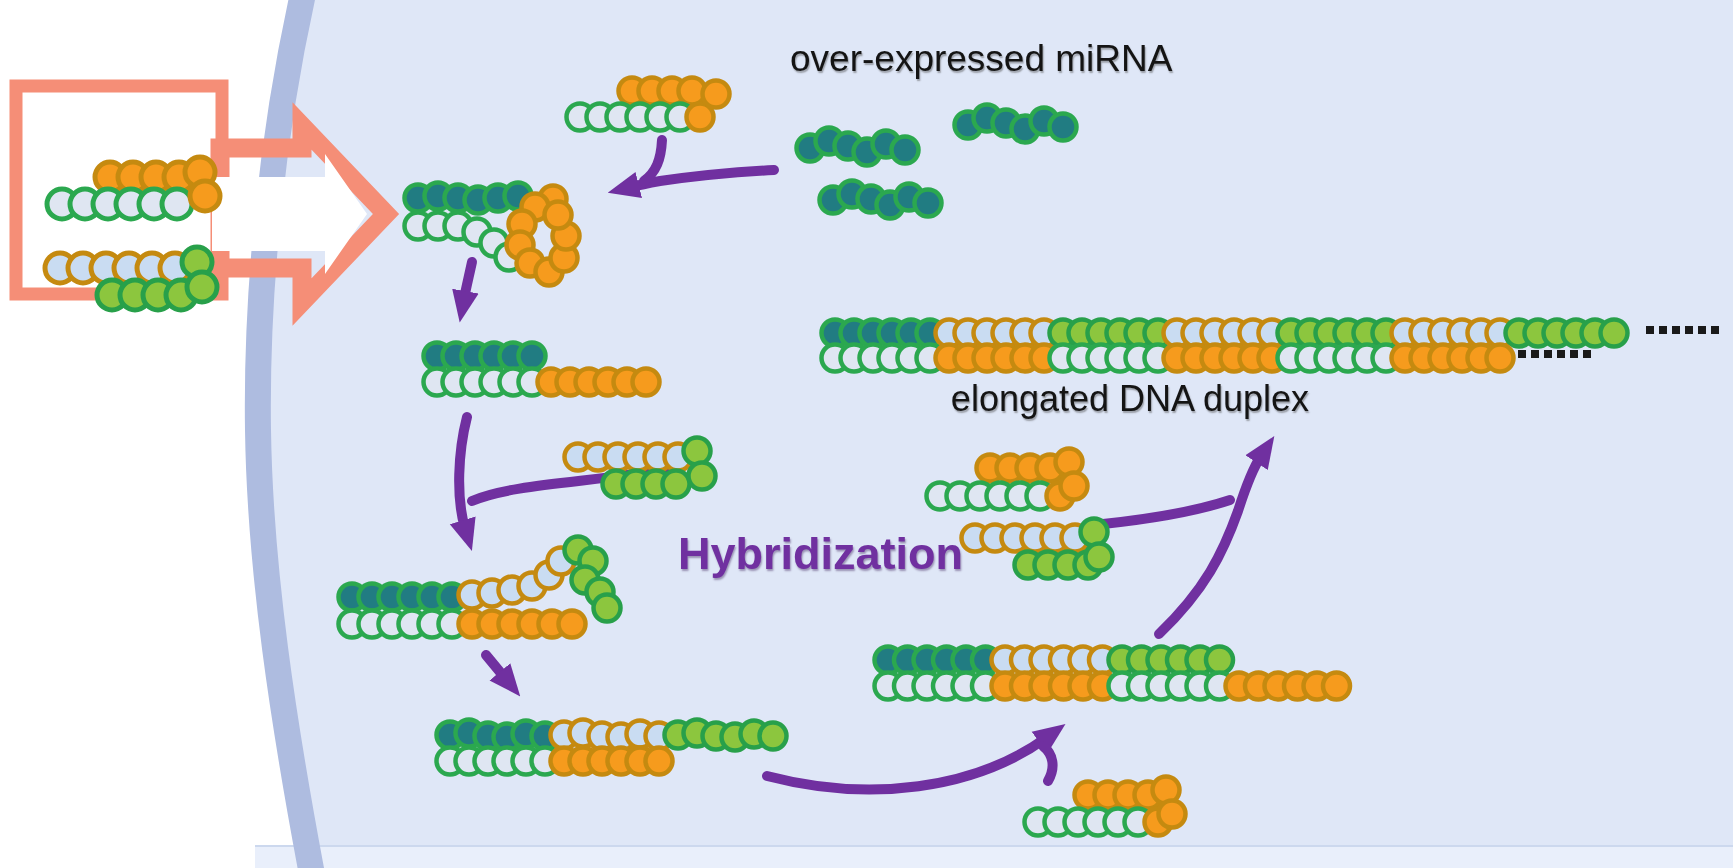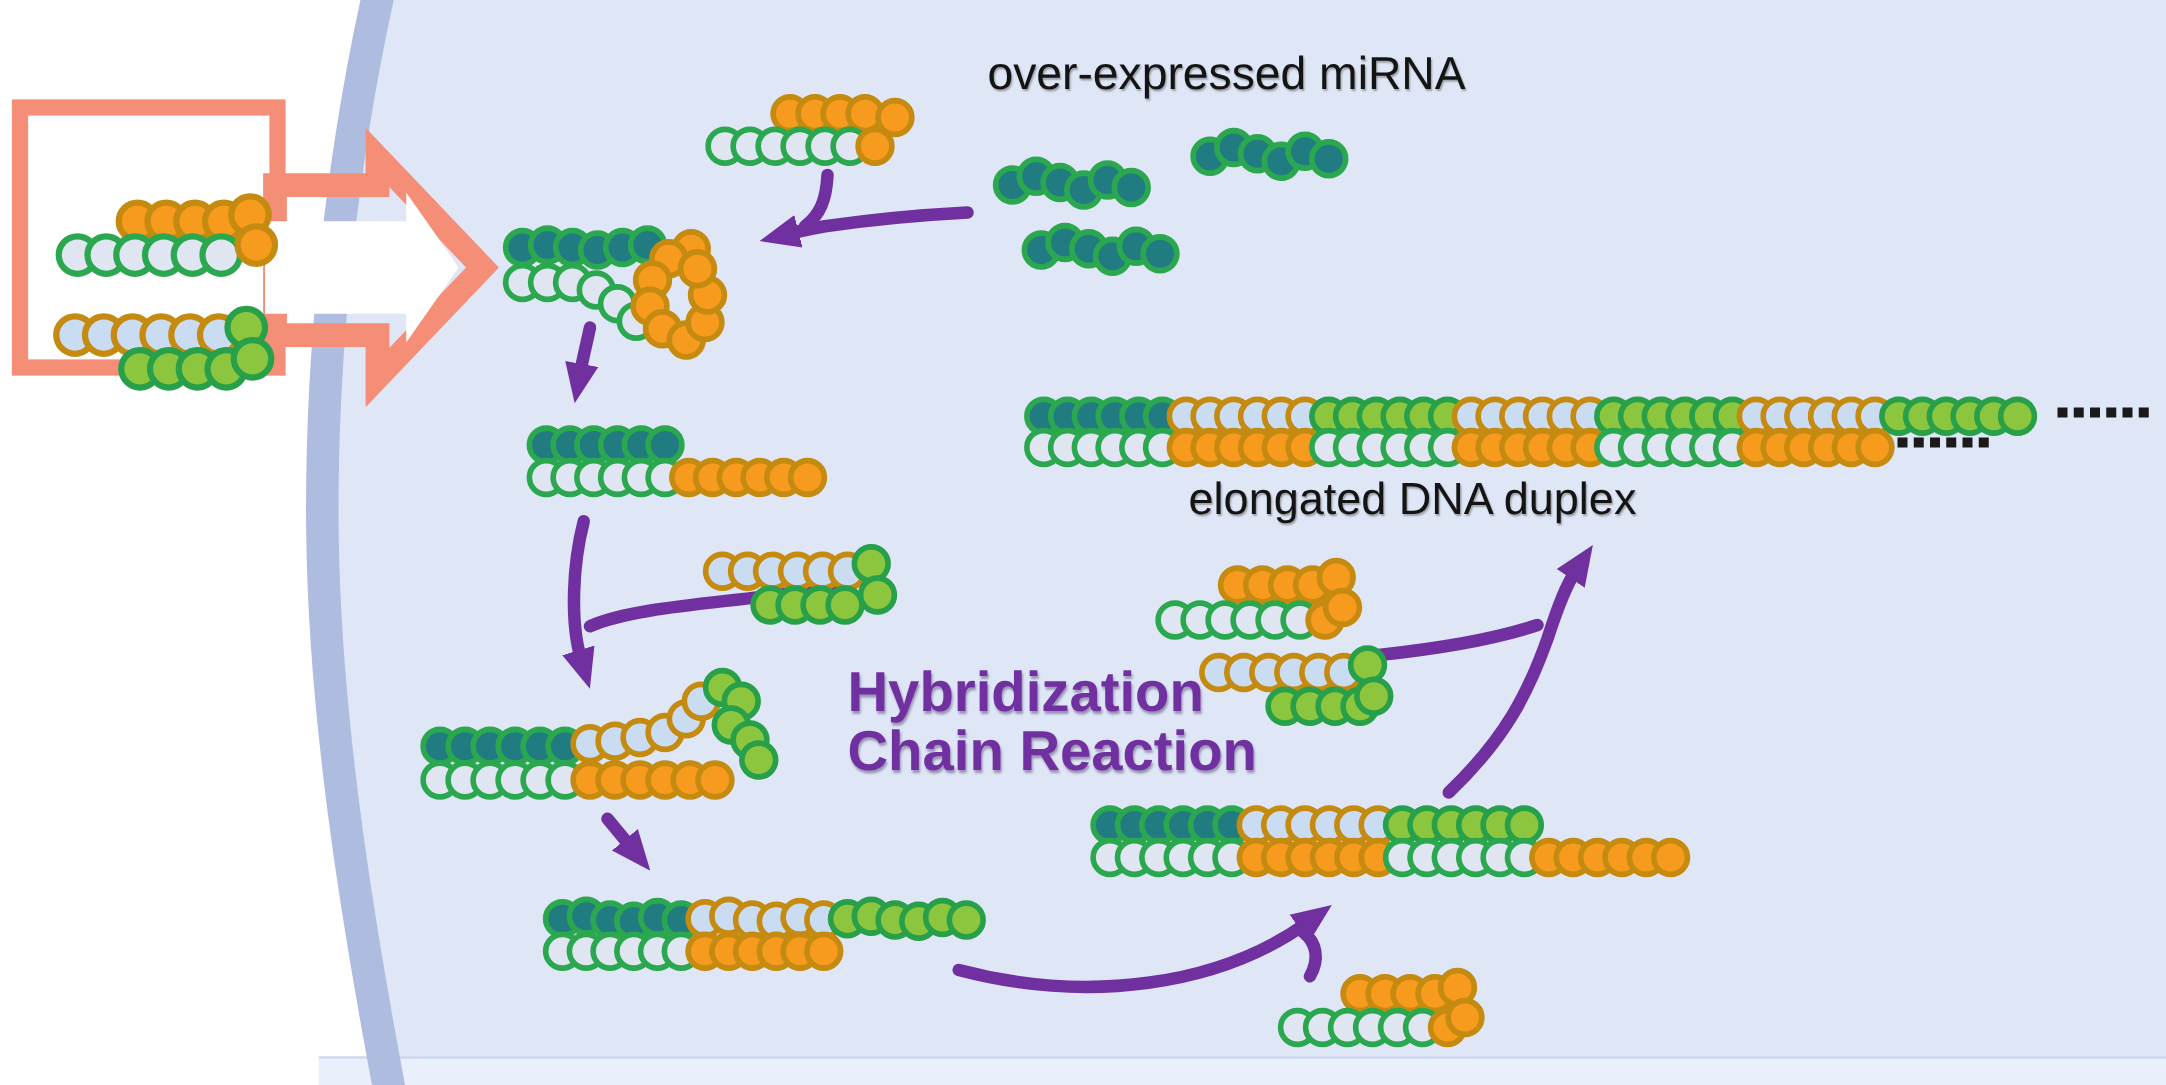--- a/index.html
+++ b/index.html
@@ -424,15 +424,14 @@
         <rect x="1557" y="350" width="8" height="8" fill="#1a1a1a"></rect>
         <rect x="1570" y="350" width="8" height="8" fill="#1a1a1a"></rect>
         <rect x="1583" y="350" width="8" height="8" fill="#1a1a1a"></rect>
       </g>
   </svg>
 
   <div class="lbl lbl-mirna">over-expressed miRNA</div>
   <div class="lbl lbl-duplex">elongated DNA duplex</div>
   <div class="lbl lbl-hcr">
     <div>Hybridization</div>
-    <div>Chain Reaction</div>
   </div>
 </div>
 
 </body></html>

